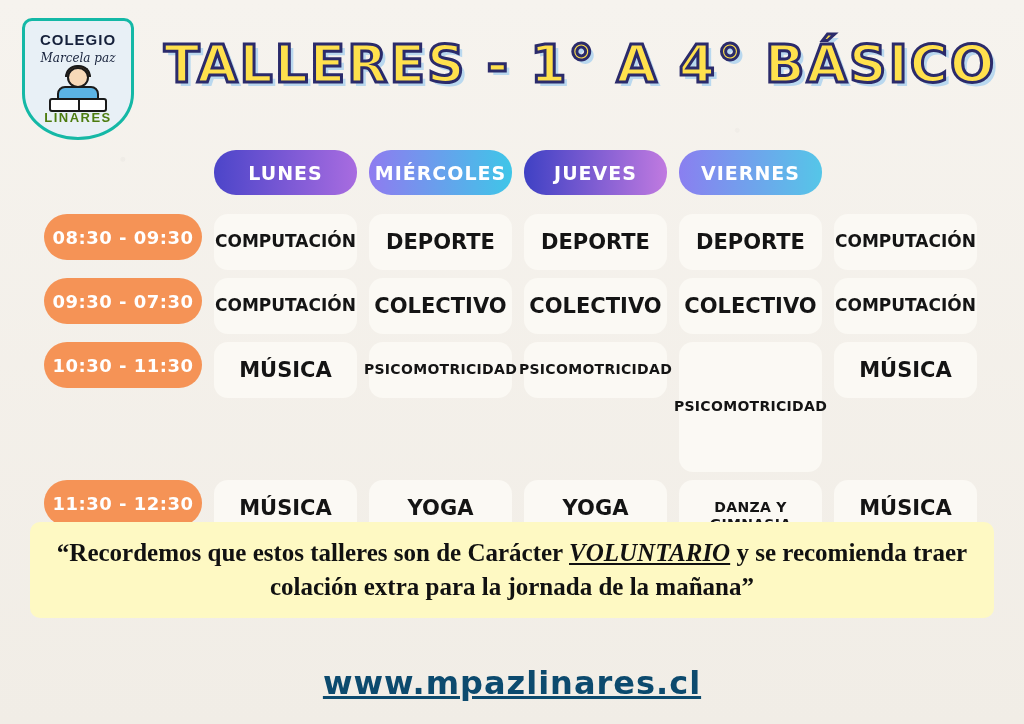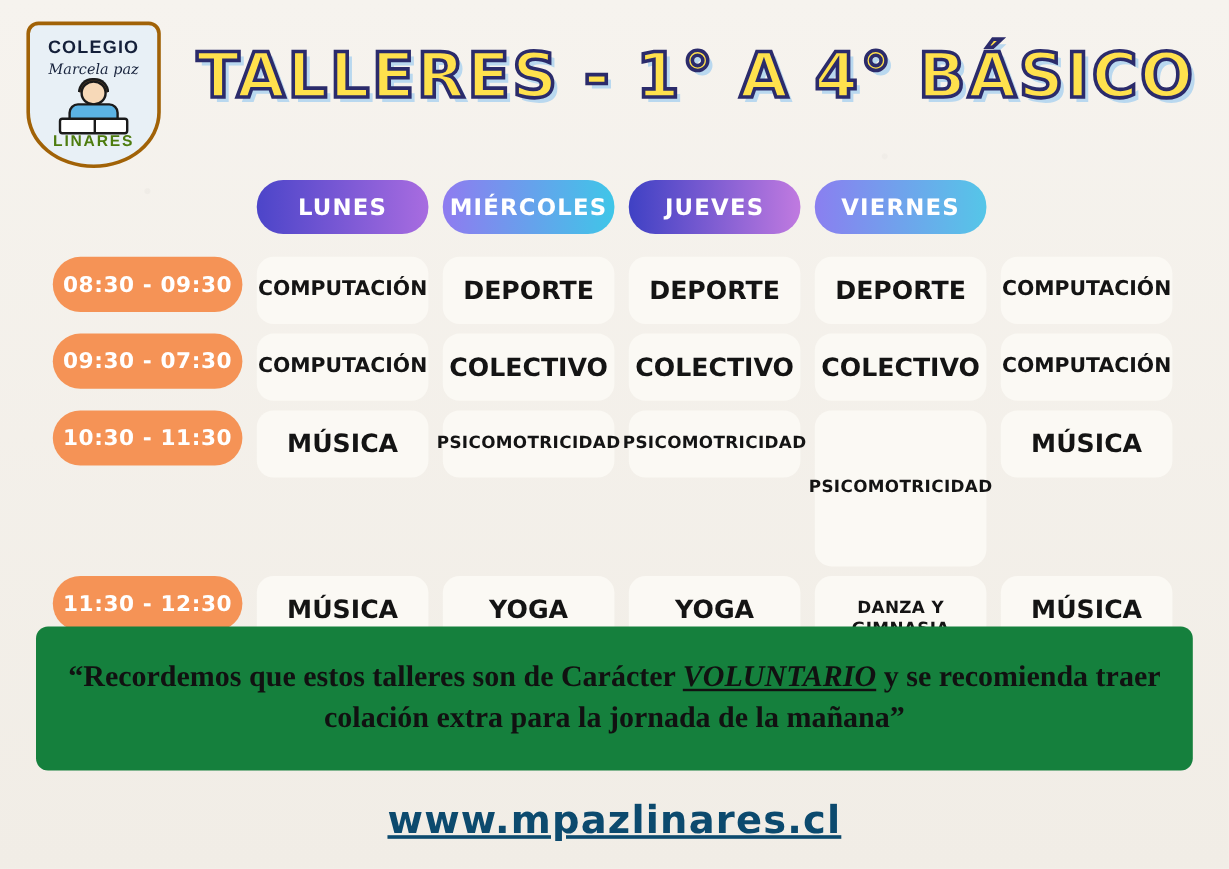--- a/index.html
+++ b/index.html
@@ -36,21 +36,21 @@
     width: 126px;
     height: 130px;
   }
   .shield {
     position: absolute;
     left: 6px;
     top: 4px;
     width: 112px;
     height: 122px;
     background: #e8f0f6;
-    border: 3px solid #a16207;
+    border: 3px solid #14b8a6;
     border-radius: 10px 10px 50% 50% / 10px 10px 38% 38%;
     box-sizing: border-box;
   }
   .logo-top {
     position: absolute;
     top: 10px;
     left: 0;
     right: 0;
     text-align: center;
     font-size: 15px;
@@ -228,23 +228,23 @@
   .cell.sz-sm  { font-size: 14px; letter-spacing: 0.3px; }
   .cell.tall   { min-height: 130px; align-items: center; }
   .cell.empty  { background: transparent; }
 
   
   .notice {
     position: absolute;
     left: 30px;
     top: 522px;
     width: 964px;
-    background: #15803d;
+    background: #fef9c3;
     border-radius: 10px;
-    padding: 26px 18px;
+    padding: 14px 18px;
     box-sizing: border-box;
     text-align: center;
     font-family: "Liberation Serif", serif;
     font-weight: bold;
     font-size: 25px;
     color: #111111;
     line-height: 1.35;
   }
   .notice u {
     font-style: italic;

